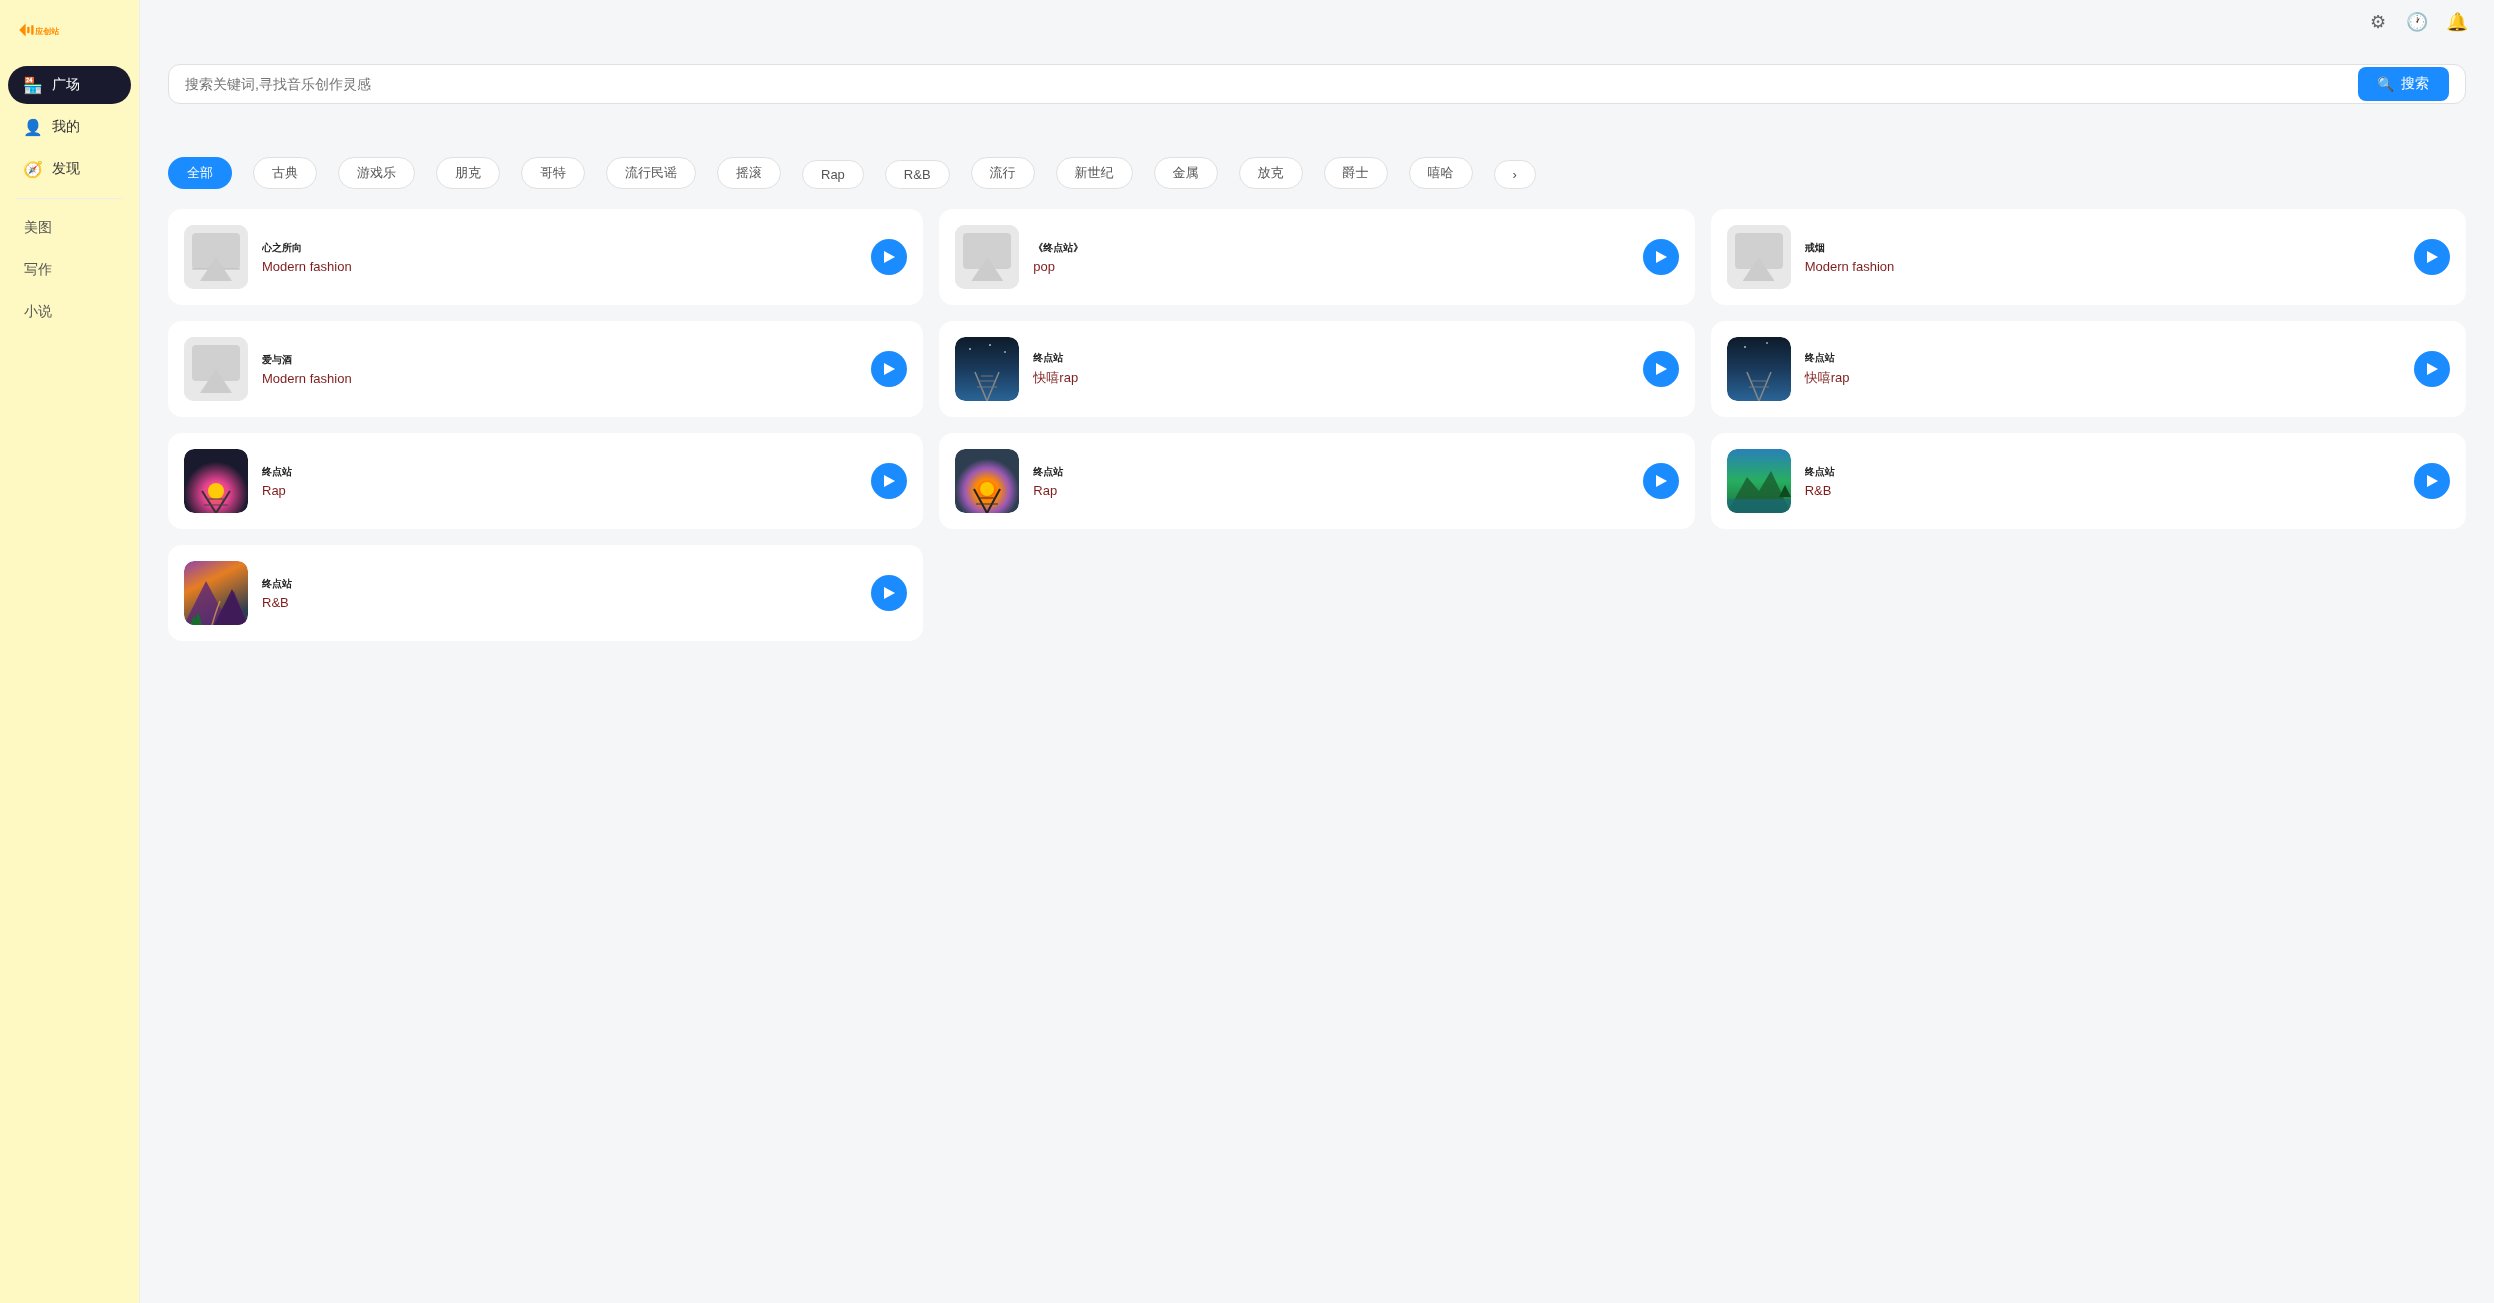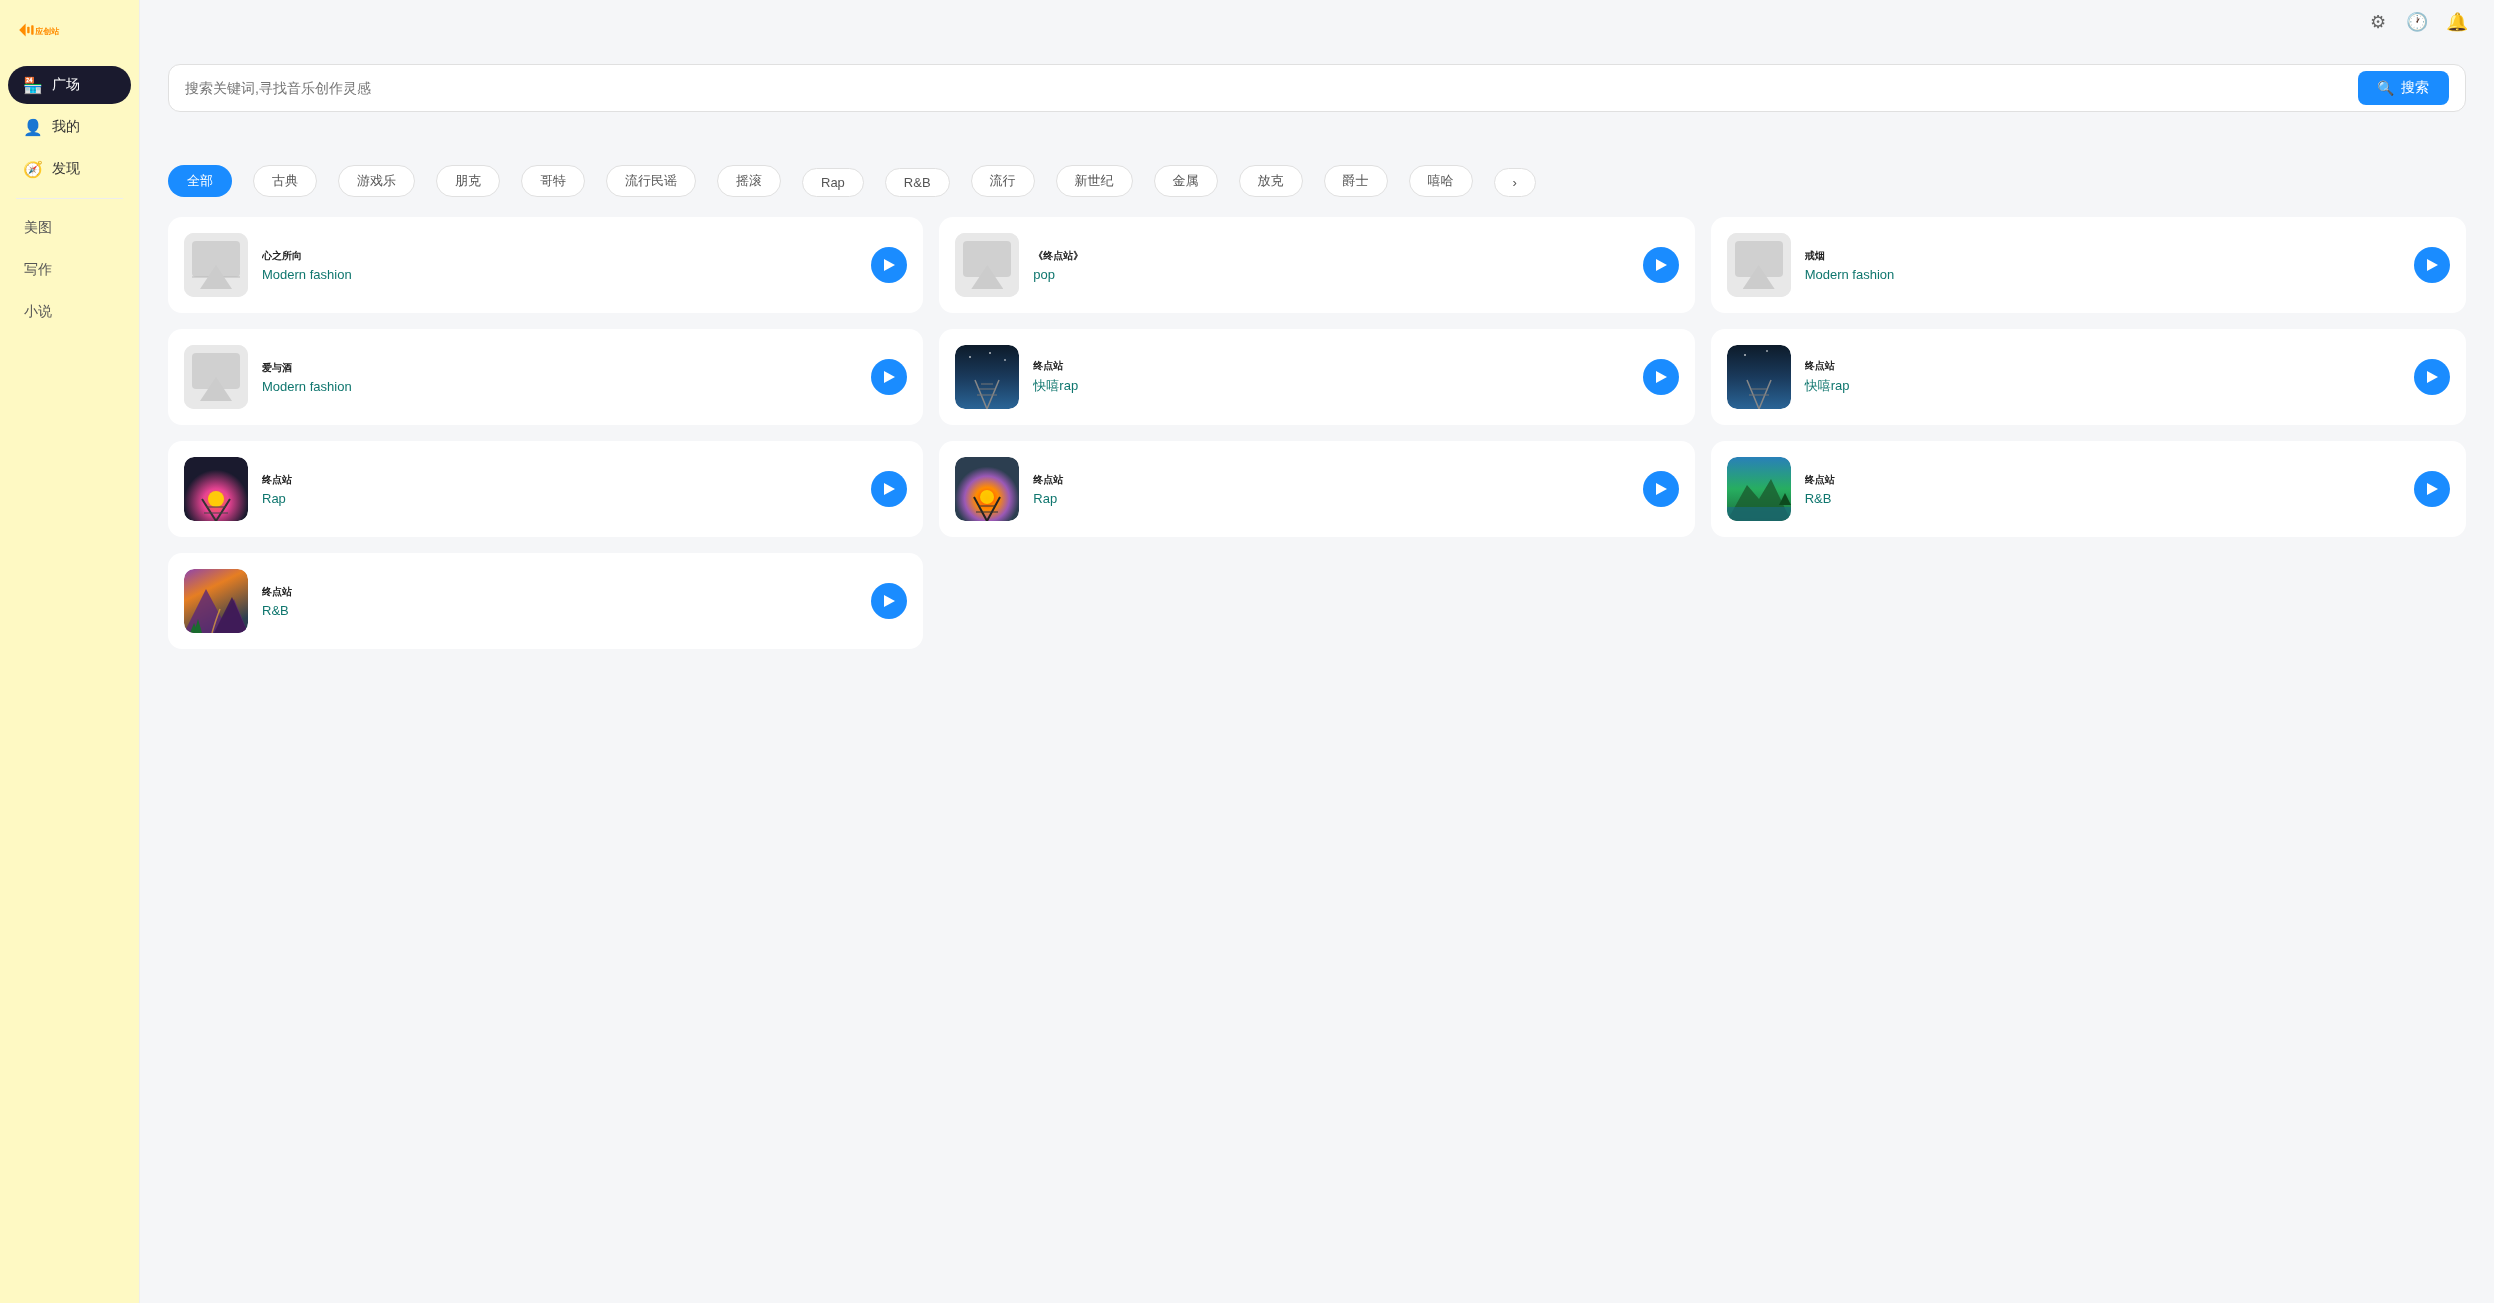--- a/index.html
+++ b/index.html
@@ -131,21 +131,21 @@
 
     
     .search-bar {
       display: flex;
       align-items: center;
       background: #fff;
       border-radius: 12px;
       padding: 0 16px;
       margin-bottom: 20px;
       border: 1px solid #e0e0e0;
-      height: 48px;
+      height: 40px;
     }
     .search-input {
       flex: 1;
       border: none;
       outline: none;
       font-size: 14px;
       color: #333;
       background: transparent;
     }
     .search-btn {
@@ -231,21 +231,21 @@
       font-size: 10px;
       font-weight: 600;
       color: #222;
       margin-bottom: 4px;
       white-space: nowrap;
       overflow: hidden;
       text-overflow: ellipsis;
     }
     .music-genre {
       font-size: 13px;
-      color: #0f766e;
+      color: #7f1d1d;
     }
     .play-btn {
       width: 36px;
       height: 36px;
       border-radius: 50%;
       background: #1a8cff;
       display: flex;
       align-items: center;
       justify-content: center;
       flex-shrink: 0;

